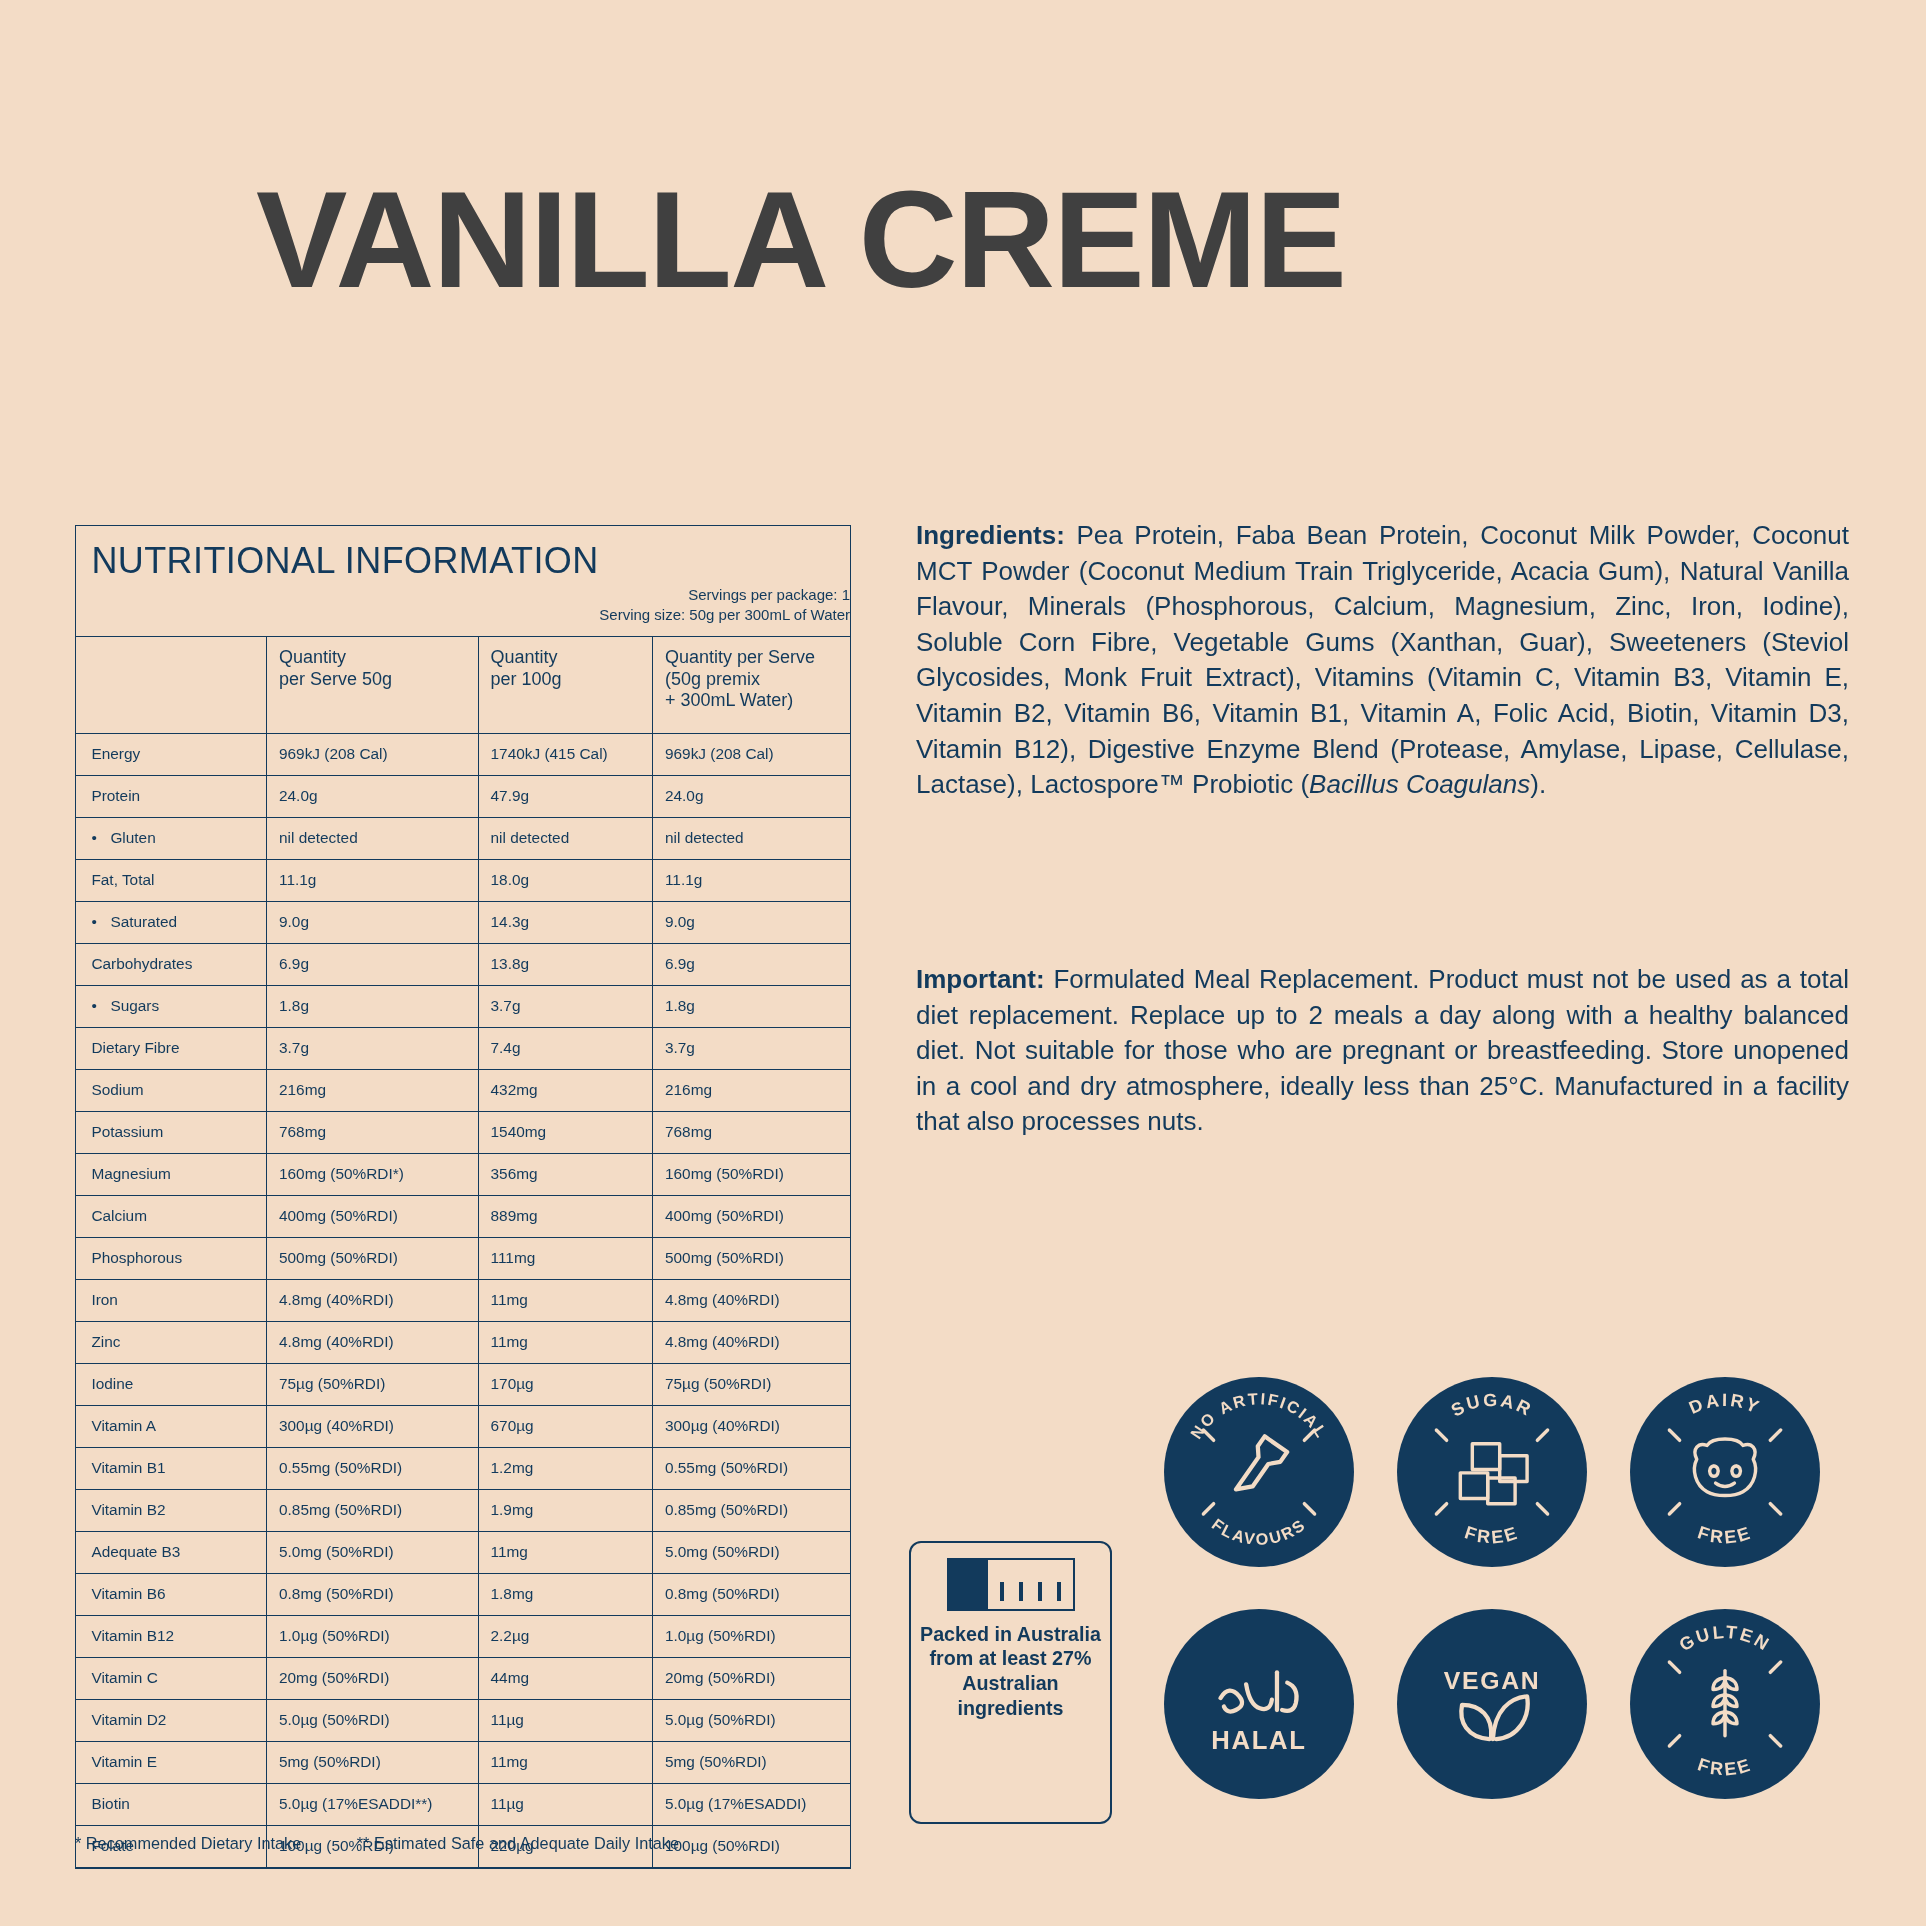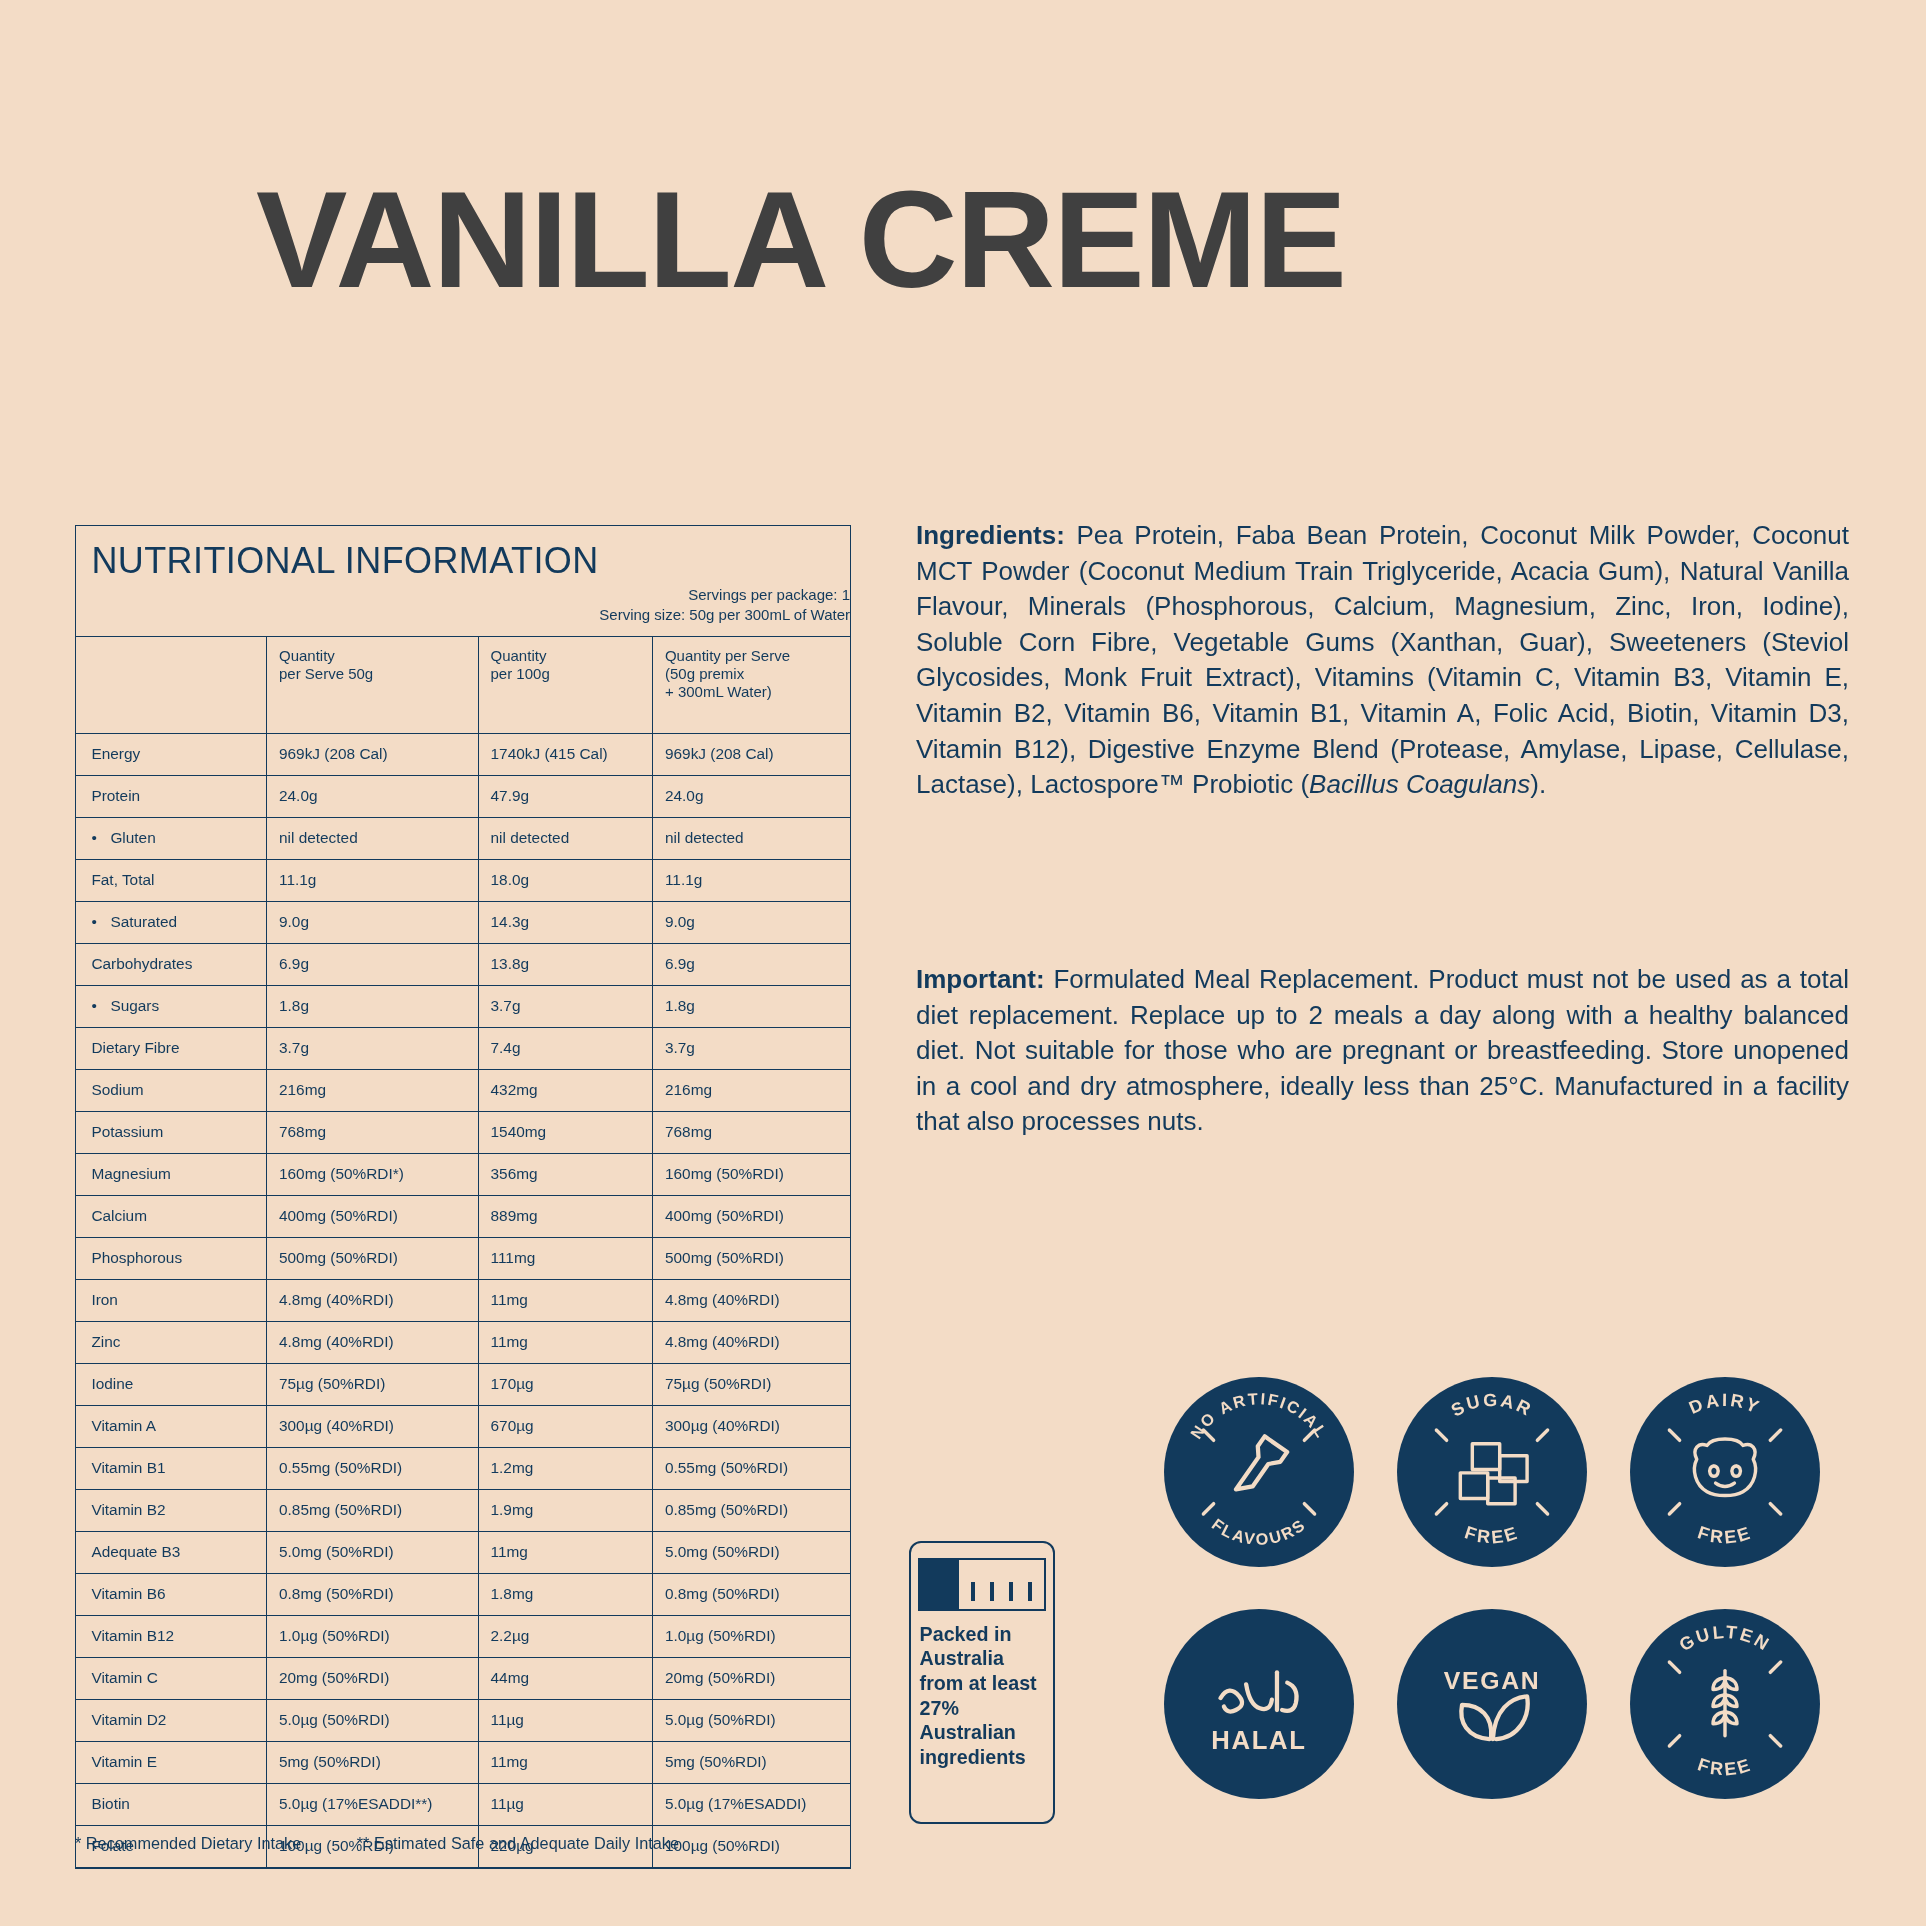--- a/index.html
+++ b/index.html
@@ -64,21 +64,21 @@
   table.nutri col.c2{width:174px;}
   table.nutri col.c3{width:197px;}
 
   table.nutri thead th{
     vertical-align:top;
     font-weight:400;
     text-align:left;
     height:77px;
     padding:10.3px 8.6px 8.6px 12px;
     line-height:1.2;
-    font-size:15px;
+    font-size:18px;
     border-top:0.9px solid #123a5c;
     border-bottom:0.9px solid #123a5c;
   }
   table.nutri tbody td{
     height:41px;
     padding:0 8.6px 0 12px;
     vertical-align:middle;
     line-height:1.2;
   }
   table.nutri .vsep{border-right:0.9px solid #123a5c;}
@@ -112,25 +112,25 @@
     text-align:justify;
     margin-top:20px;
   }
   .lead{font-weight:700;}
   .ital{font-style:italic;}
 
   
   #packed-badge{
     position:absolute;
     left:909px; top:1541px;
-    width:146px; height:283px;
+    width:203px; height:283px;
     border:2.6px solid #123a5c;
     border-radius:12px;
     box-sizing:border-box;
-    text-align:left;
+    text-align:center;
     padding-top:15.4px;
   }
   #packed-flag{
     width:128px;height:53px;
     margin:0 auto 10.3px auto;
     border:2.6px solid #123a5c;
     box-sizing:border-box;
     position:relative;
     background:#f3dcc6;
   }

